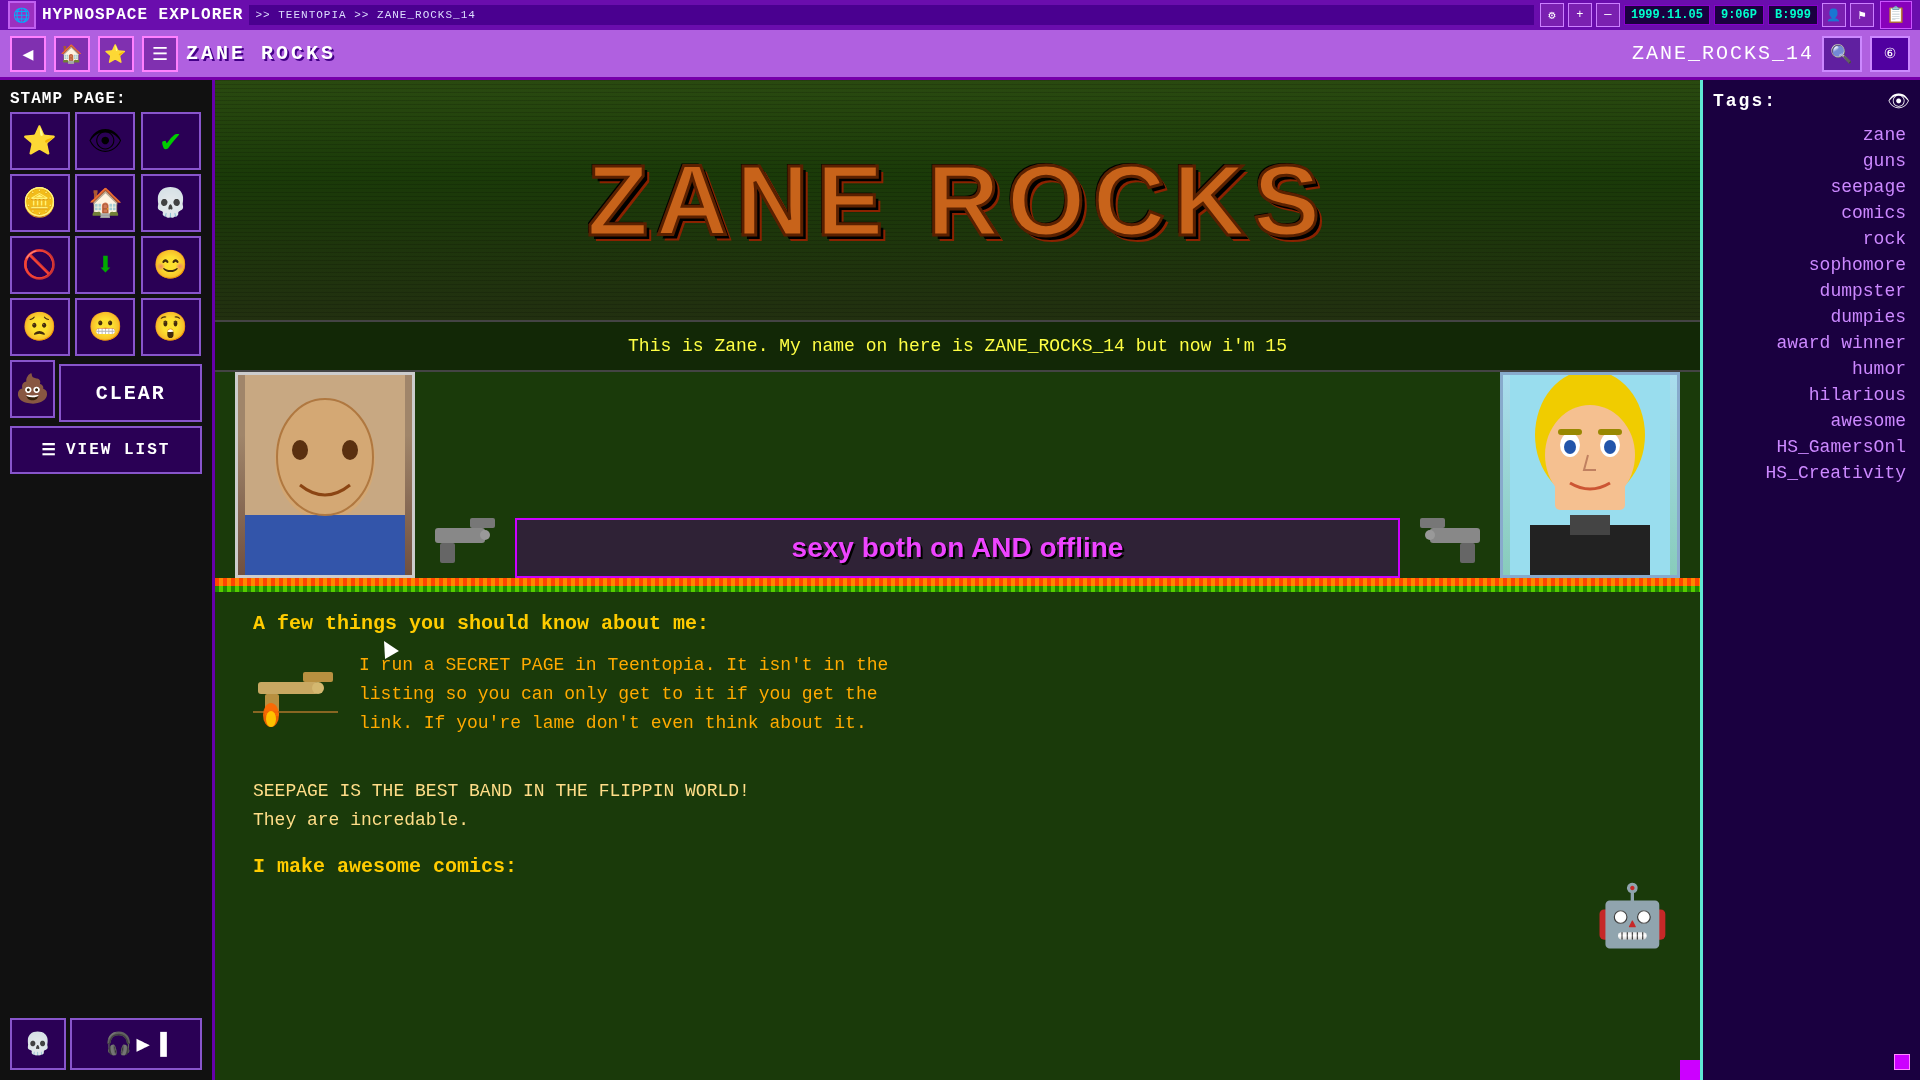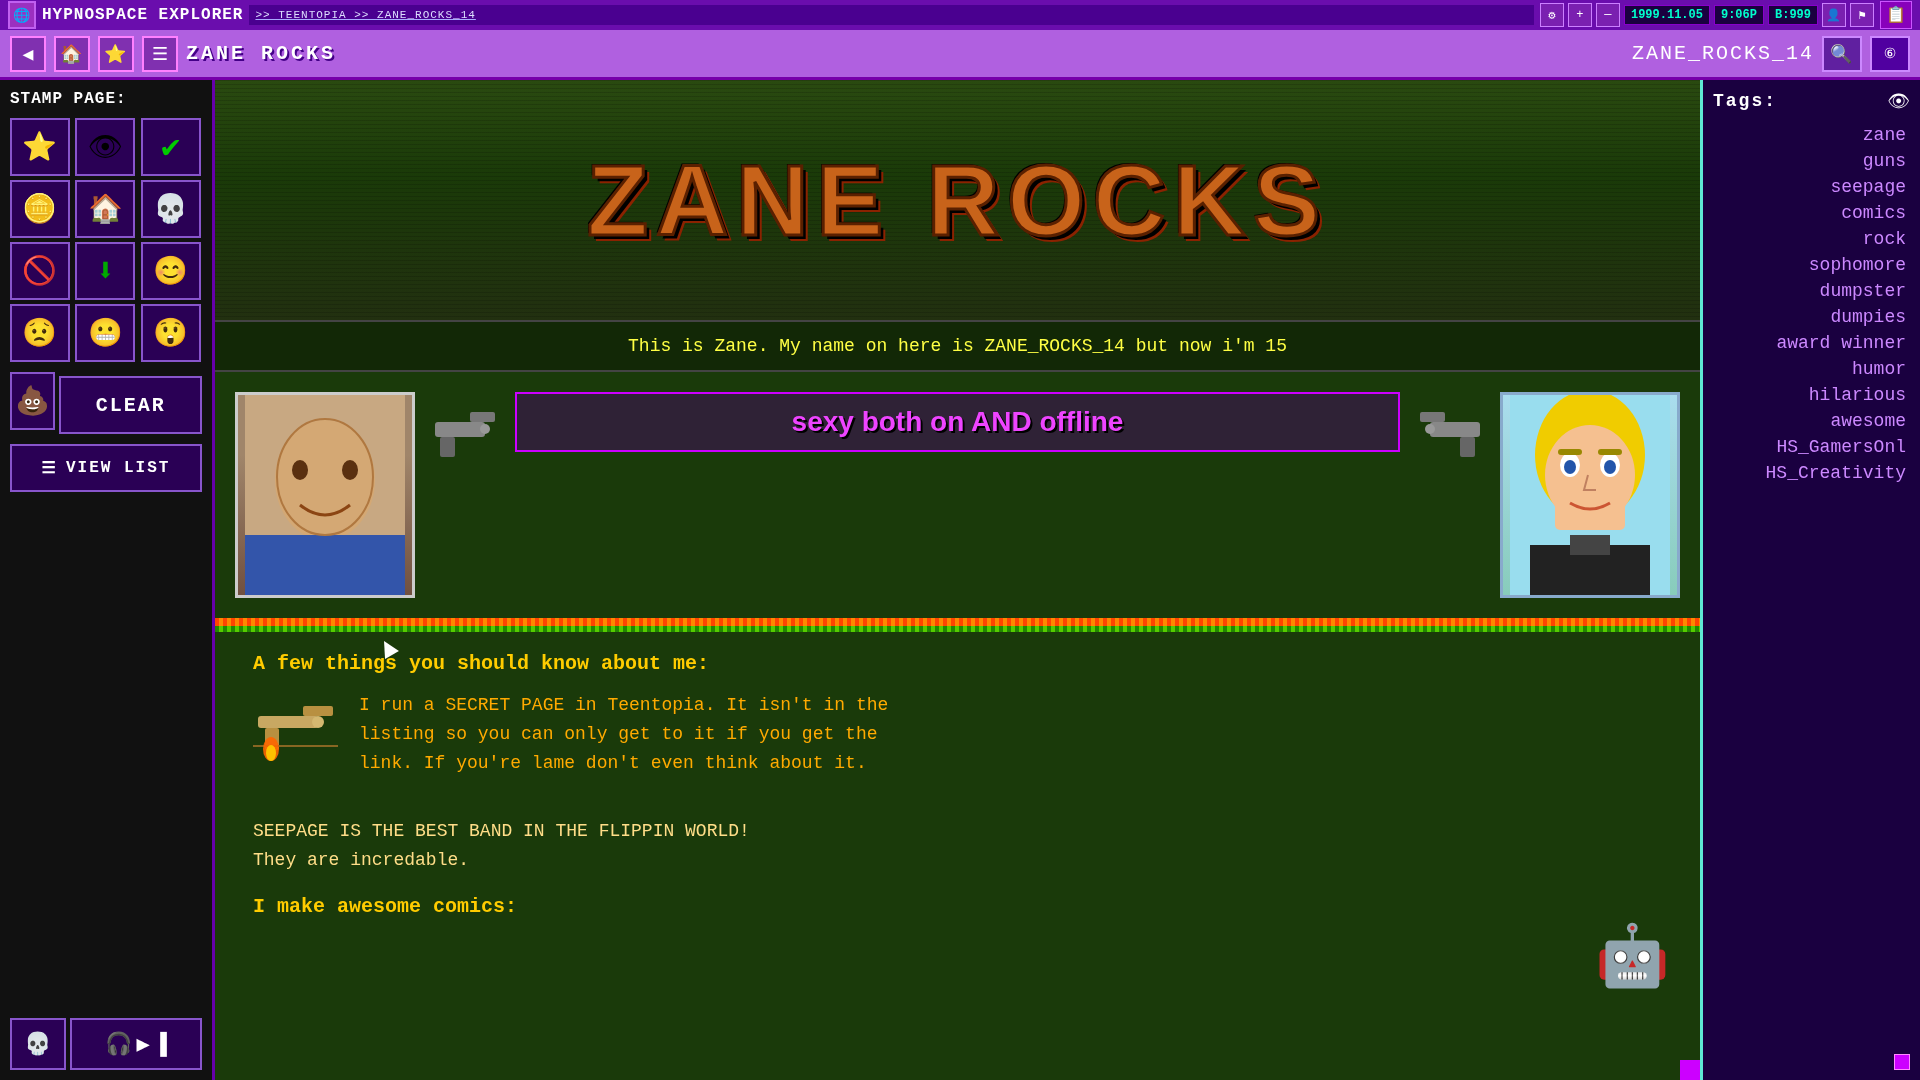--- a/index.html
+++ b/index.html
@@ -38,21 +38,20 @@
     #top-bar .nav-strip {
       flex: 1;
       background: #4a0090;
       height: 20px;
       display: flex;
       align-items: center;
       padding: 0 6px;
       color: #aaf;
       font-size: 11px;
       letter-spacing: 1px;
-      text-decoration: underline;
     }
     #top-bar .nav-strip span { color: #ddf; }
     #top-bar .clock-area {
       display: flex;
       align-items: center;
       gap: 4px;
     }
     .clock-box {
       background: #1a0040;
       border: 1px solid #8800cc;
@@ -128,21 +127,20 @@
 
     
     #left-panel {
       width: 215px;
       min-width: 215px;
       background: #111;
       border-right: 3px solid #6600aa;
       display: flex;
       flex-direction: column;
       padding: 10px;
-      gap: 6px;
     }
     #left-panel .stamp-label {
       color: #fff;
       font-size: 16px;
       font-weight: bold;
       letter-spacing: 1px;
       text-align: left;
       margin-bottom: 4px;
     }
     .stamp-grid {
@@ -254,22 +252,22 @@
       font-family: 'Courier New', monospace;
       padding: 14px 20px;
       background: rgba(0,0,0,0.3);
       border-top: 2px solid #444;
       border-bottom: 2px solid #444;
     }
 
     
     .content-row {
       display: flex;
-      align-items: flex-start;
-      padding: 20px 20px;
+      align-items: flex-end;
+      padding: 0 20px;
       gap: 0;
       min-height: 200px;
     }
 
     .photo-placeholder {
       width: 180px;
       min-height: 190px;
       background: #888;
       border: 3px solid #ccc;
       display: flex; align-items: center; justify-content: center;
@@ -339,21 +337,21 @@
     .body-text-white {
       color: #ffdd88;
       font-size: 18px;
       font-family: 'Courier New', monospace;
       line-height: 1.6;
       margin-bottom: 20px;
     }
 
     .icon-row {
       display: flex;
-      align-items: flex-start;
+      align-items: center;
       gap: 16px;
       margin-bottom: 20px;
     }
     .inline-icon {
       font-size: 48px;
       min-width: 80px;
     }
 
     
     #right-panel {

